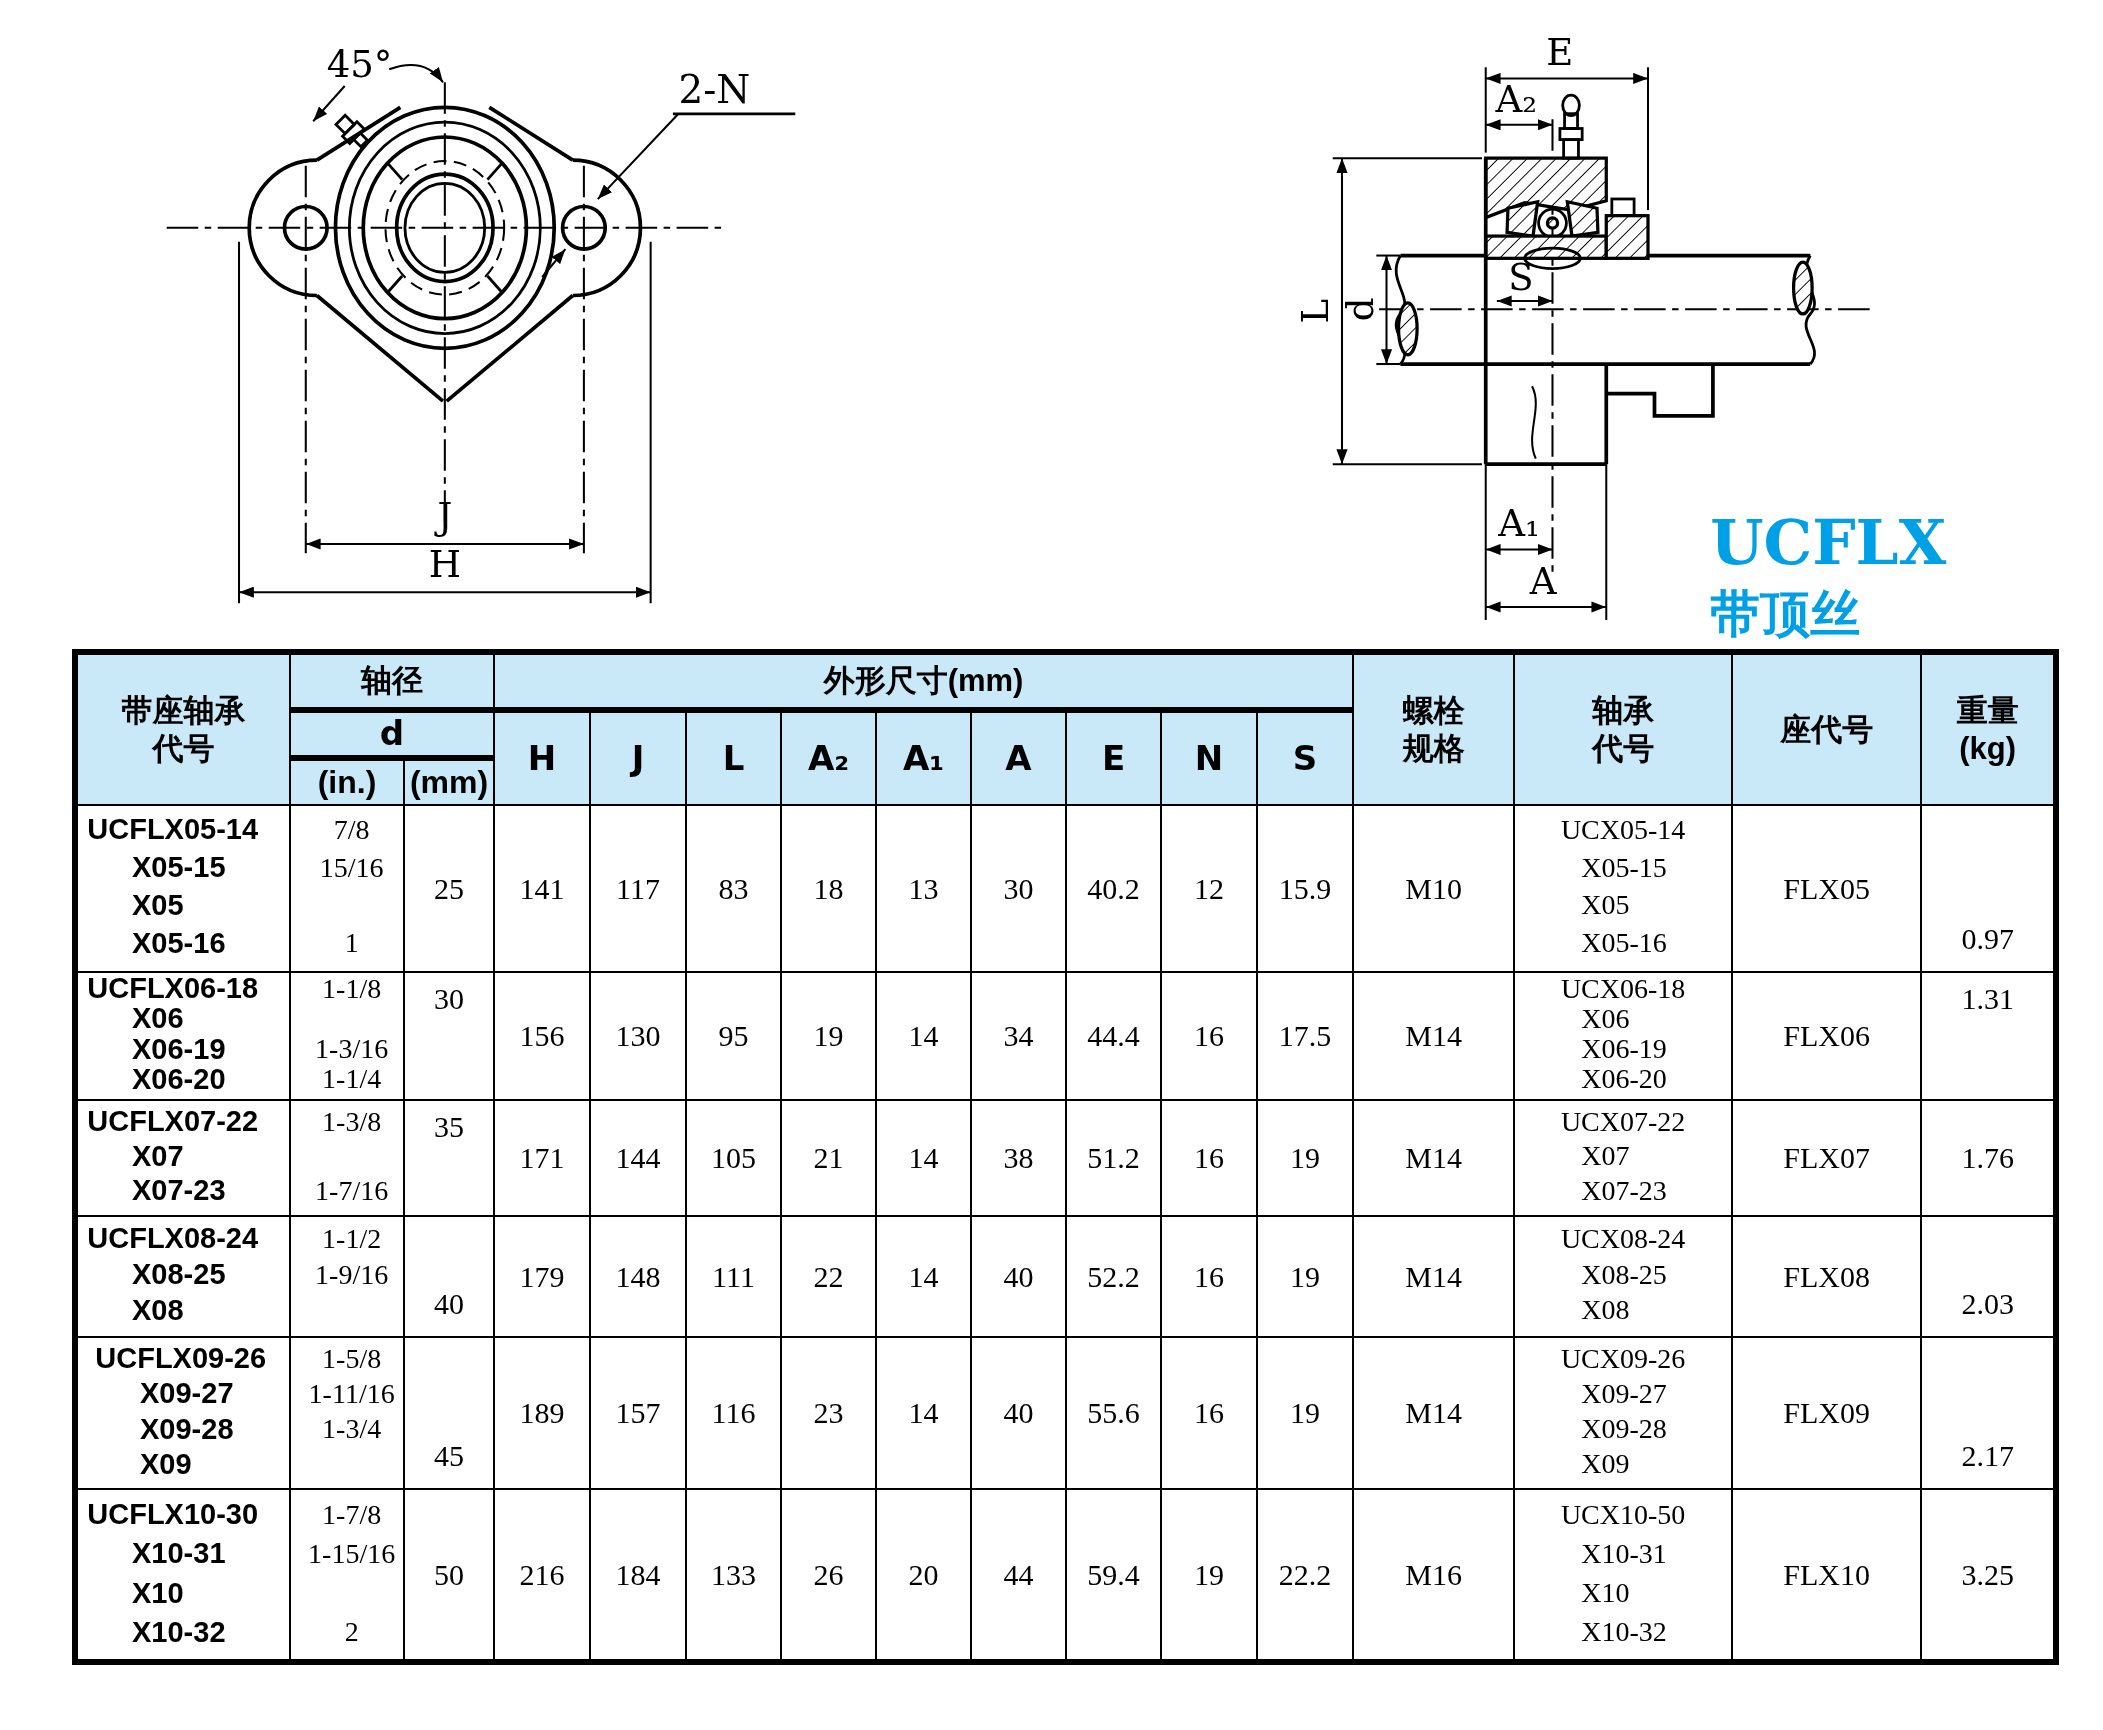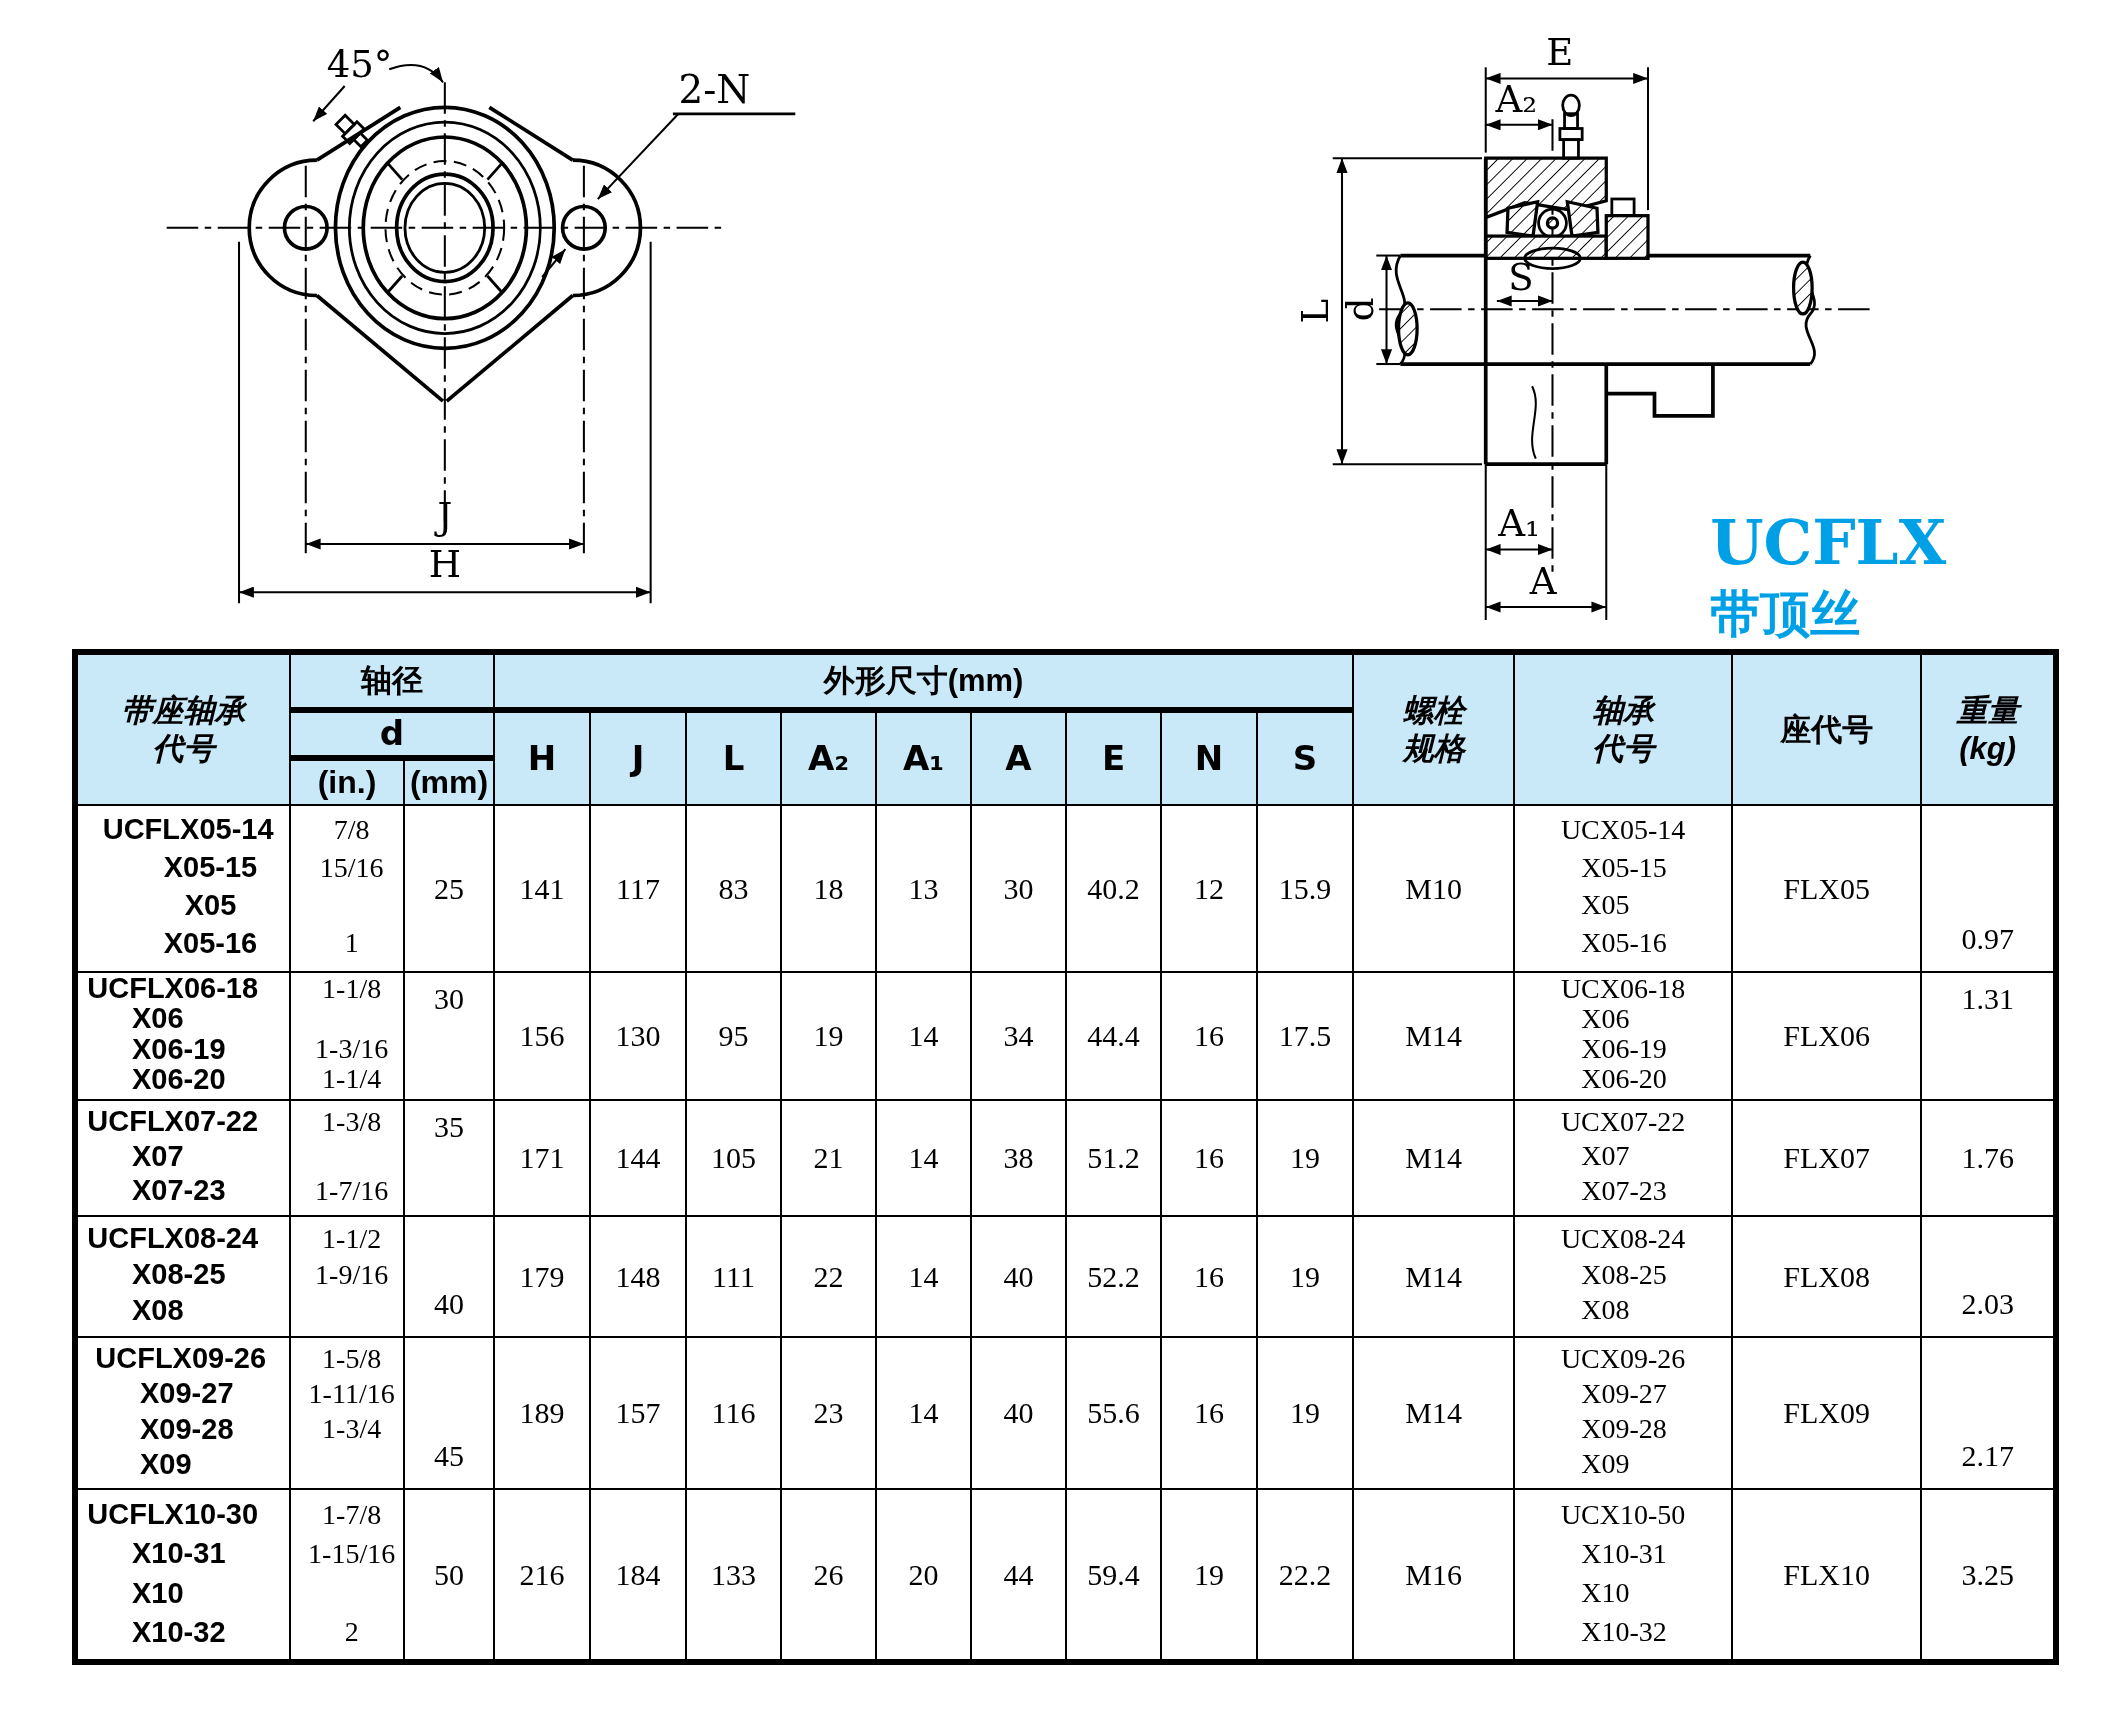--- a/index.html
+++ b/index.html
@@ -39,21 +39,21 @@
   .vlines{display:flex;flex-direction:column;justify-content:space-evenly;}
   .cl-main{font-family:"Liberation Sans",sans-serif;font-weight:bold;font-size:29px;padding-left:9.3px;line-height:1;}
   .cl-sub{font-family:"Liberation Sans",sans-serif;font-weight:bold;font-size:29px;padding-left:54px;line-height:1;}
   .il{font-family:"Liberation Serif",serif;font-size:28px;padding-left:9.3px;line-height:1;}
   .bwrap{display:flex;flex-direction:column;justify-content:space-evenly;width:fit-content;margin:0 auto;
          font-family:"Liberation Serif",serif;font-size:28px;}
   .bl-main{line-height:1;text-align:center;}
   .bl-sub{padding-left:20.4px;line-height:1;}
   .pos-top{vertical-align:top !important;padding-top:9.3px !important;}
   .pos-low{vertical-align:bottom !important;padding-bottom:15px !important;}
-  .two div{line-height:1.22;font-style:italic;}
+  .two div{line-height:1.22;}
 </style>
 </head>
 <body>
 
 <div class="canvas">
 
   <svg id="front-view" width="890" height="617" viewBox="0 0 960 665">
     <defs>
       <marker id="fa" viewBox="0 0 16 12" markerWidth="16" markerHeight="12" refX="16" refY="6" orient="auto-start-reverse" markerUnits="userSpaceOnUse">
         <path d="M0,0 L16,6 L0,12 Z"></path>
@@ -273,21 +273,21 @@
         <th rowspan="2" class="dimth">S</th>
       </tr>
       <tr class="h3">
         <th class="small">(in.)</th>
         <th class="small">(mm)</th>
       </tr>
     </thead>
     <tbody id="rows">
         <tr style="height: 167px;">
           <td class="codes">
-            <div class="vlines" style="height: 161px; align-items: center;">
+            <div class="vlines" style="height: 161px;">
               <div class="cl-main">UCFLX05-14</div>
               <div class="cl-sub">X05-15</div>
               <div class="cl-sub">X05</div>
               <div class="cl-sub">X05-16</div>
             </div>
           </td>
           <td class="incol">
             <div class="vlines" style="height: 161px;">
               <div class="il">7/8</div>
               <div class="il">15/16</div>

